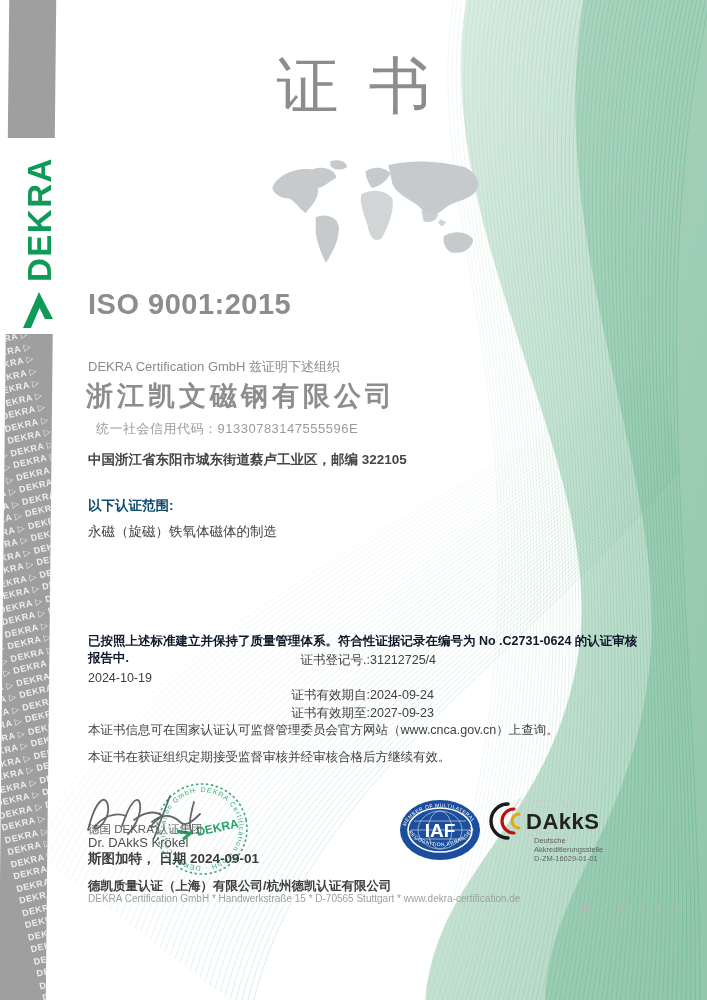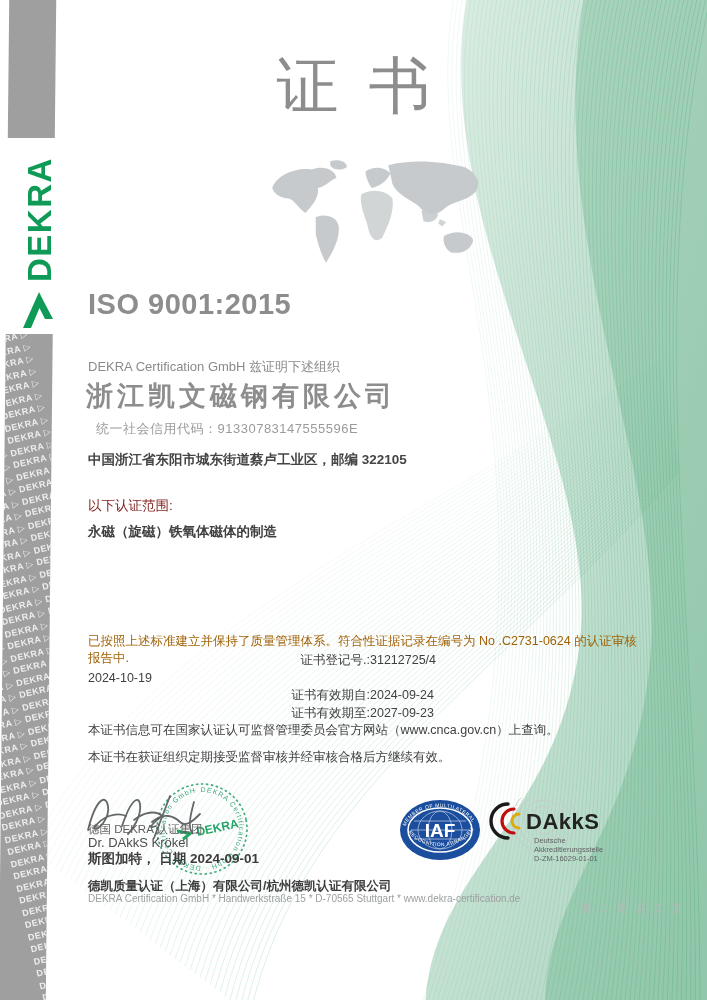--- a/index.html
+++ b/index.html
@@ -31,23 +31,23 @@
   
   .abs{position:absolute;z-index:3;}
   #cert-title{left:0;right:0;top:44px;text-align:center;font-size:62px;color:#8d8d8d;
     letter-spacing:30px;text-indent:30px;font-weight:500;}
   #world-map{left:266px;top:156px;width:228px;height:116px;z-index:2;}
   #standard-name{left:88px;top:288px;font-size:29px;font-weight:bold;color:#8d8d8d;letter-spacing:.5px;}
   #intro-line{left:88px;top:358px;font-size:13px;color:#8a8a8a;}
   #company-name{left:86px;top:378px;font-size:27px;font-weight:bold;color:#8d8d8d;letter-spacing:4px;}
   #credit-code{left:88px;top:420px;font-size:13px;color:#9b9b9b;letter-spacing:.5px;margin-left:8px;}
   #address-line{left:88px;top:451px;font-size:13.5px;color:#454545;font-weight:600;}
-  #scope-heading{left:88px;top:497px;font-size:13.5px;color:#7f1d1d;font-weight:normal;}
-  #scope-text{left:88px;top:523px;font-size:13.5px;color:#414141;font-weight:700;}
-  #compliance-line{left:88px;top:633px;width:560px;font-size:12.5px;color:#a16207;font-weight:400;}
+  #scope-heading{left:88px;top:497px;font-size:13.5px;color:#0c4a6e;font-weight:bold;}
+  #scope-text{left:88px;top:523px;font-size:13.5px;color:#414141;font-weight:400;}
+  #compliance-line{left:88px;top:633px;width:560px;font-size:12.5px;color:#0f172a;font-weight:700;}
   #detail-rows{left:88px;top:652px;width:540px;font-size:12.5px;color:#3f3f3f;font-weight:500;}
   .detail-row{display:flex;height:17.5px;line-height:17.5px;}
   .detail-label{width:282px;text-align:right;}
   #notes{left:88px;top:722px;width:580px;font-size:12.5px;color:#3f3f3f;font-weight:500;}
   #notes .note-line{margin-bottom:10px;}
   #signature-svg{left:82px;top:786px;width:160px;height:56px;z-index:3;}
   #stamp{left:153px;top:780px;width:98px;height:98px;z-index:2;transform:rotate(-12deg);opacity:.9;}
   #signer-name{left:88px;top:835px;font-size:13px;color:#4c4c4c;z-index:4;}
   #place-date{left:88px;top:850px;font-size:13.5px;color:#3b3b3b;font-weight:bold;z-index:4;}
   #org-group{left:88px;top:822px;font-size:11.5px;color:#5d5d5d;z-index:4;}

